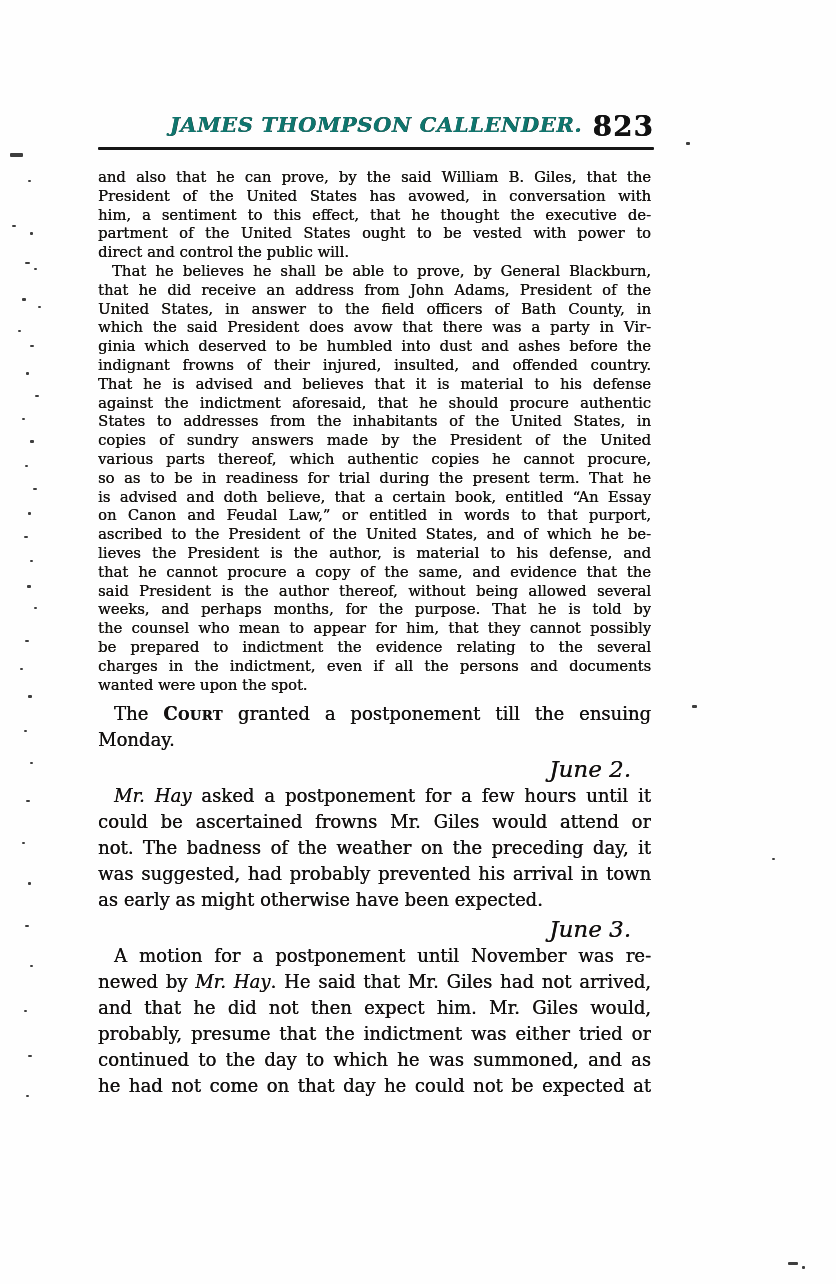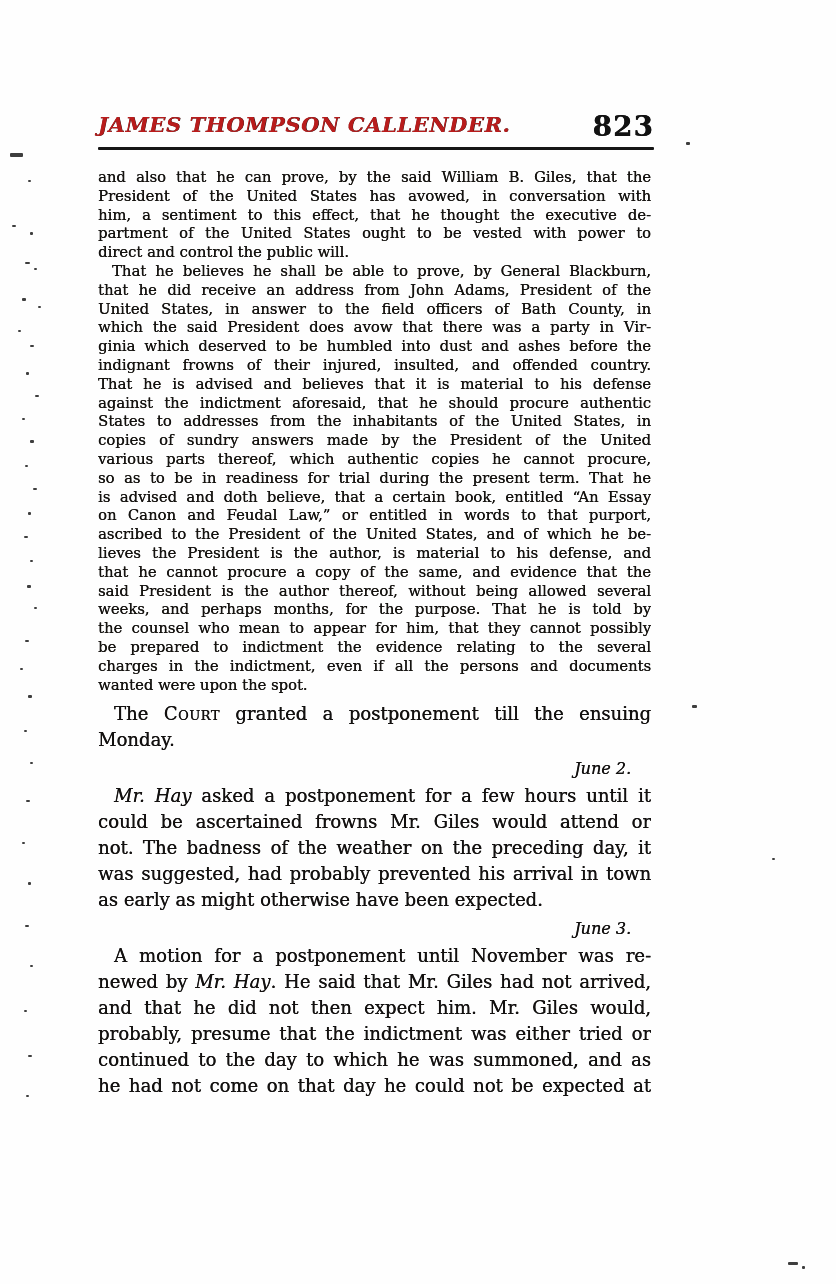--- a/index.html
+++ b/index.html
@@ -3,22 +3,22 @@
 <meta charset="utf-8">
 <style>
   html,body{margin:0;padding:0;background:#ffffff;}
   .page{
     position:relative;width:836px;height:1284px;background:#fefefe;overflow:hidden;
     font-family:"DejaVu Serif","Liberation Serif",serif;color:#141414;
   }
   
   .header{position:absolute;left:98px;top:112px;width:556px;height:34px;}
   .header .title{
-    display:block;text-align:left;font-style:italic;font-weight:bold;
-    font-size:21px;letter-spacing:0.6px;color:#b91c1c;
+    display:block;text-align:center;font-style:italic;font-weight:bold;
+    font-size:21px;letter-spacing:0.6px;color:#0f766e;
     text-shadow:0.3px 0 0 #121212;
   }
   .header .pagenum{
     position:absolute;right:0;top:-2px;font-size:28px;font-weight:bold;color:#121212;
     text-shadow:0.3px 0 0 #121212;font-style:normal;letter-spacing:1px;
   }
   .rule{position:absolute;left:98px;top:147px;width:556px;height:3px;background:#161616;border-radius:1px;}
   
   .deposition{
     position:absolute;left:98px;top:168px;width:553px;
@@ -29,24 +29,24 @@
   .proceedings{
     position:absolute;left:98px;top:701px;width:553px;
     font-size:18px;line-height:26px;color:#131110;
     text-shadow:0.3px 0 0 #131110;
   }
   .line{text-align:justify;text-align-last:justify;overflow:hidden;}
   .line.nj{text-align-last:left;}
   .line.indent{text-indent:16px;}
   .deposition .line.indent{text-indent:14px;}
   .seg-i{font-style:italic;}
-  .seg-sc{font-variant:small-caps;letter-spacing:0.5px;}
+  .seg-sc{font-variant:small-caps;letter-spacing:0.5px;font-weight:bold;}
   .date{
     text-align:right;text-align-last:right;padding-right:20px;
-    font-style:italic;font-size:16px;margin-top:3px;margin-bottom:1px;
+    font-style:italic;font-size:23px;margin-top:3px;margin-bottom:1px;
   }
   .speck{position:absolute;background:#1c1c1c;border-radius:1px;opacity:.85;}
 </style>
 </head>
 <body>
 
 <div class="page">
   <div class="header">
     <span class="title">JAMES THOMPSON CALLENDER.</span>
     <span class="pagenum">823</span>

